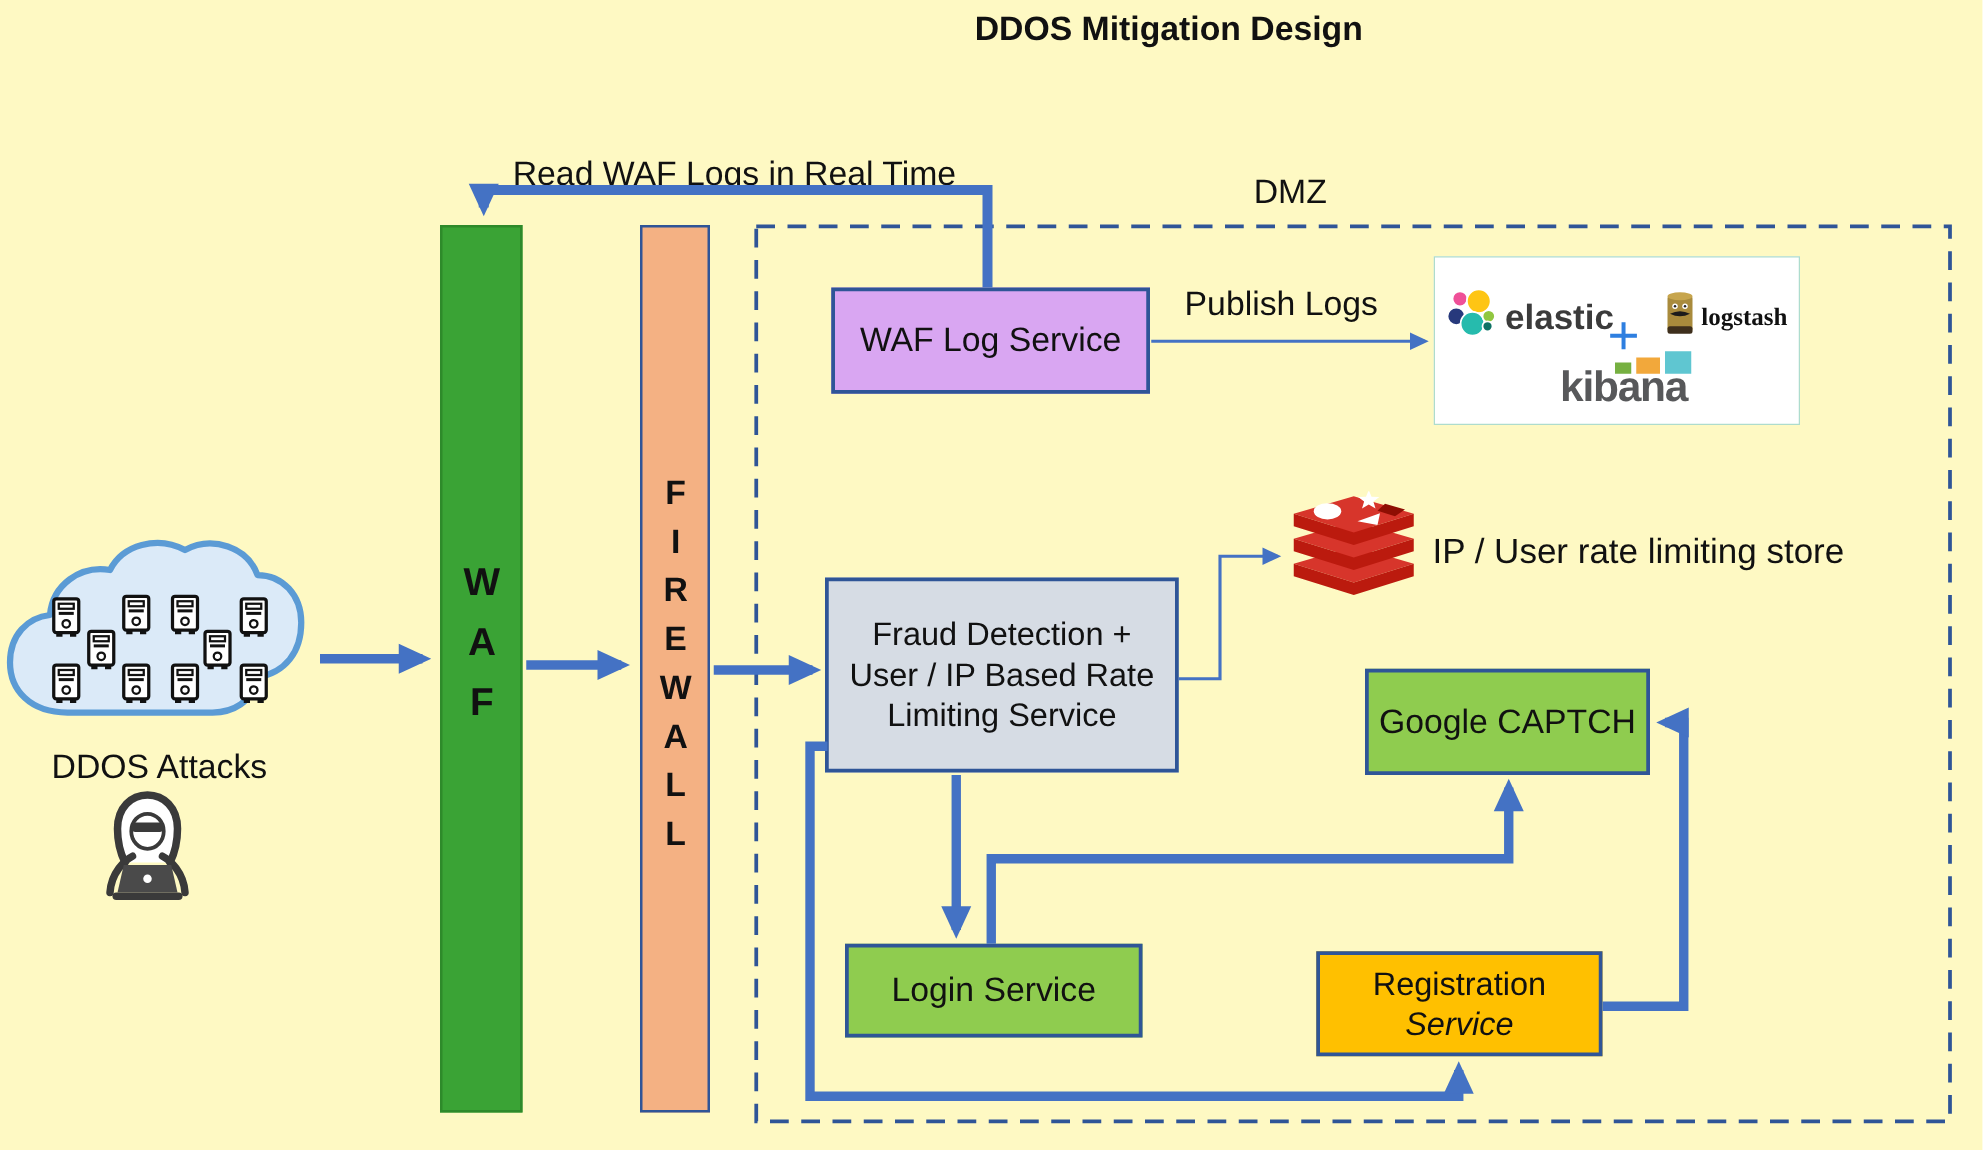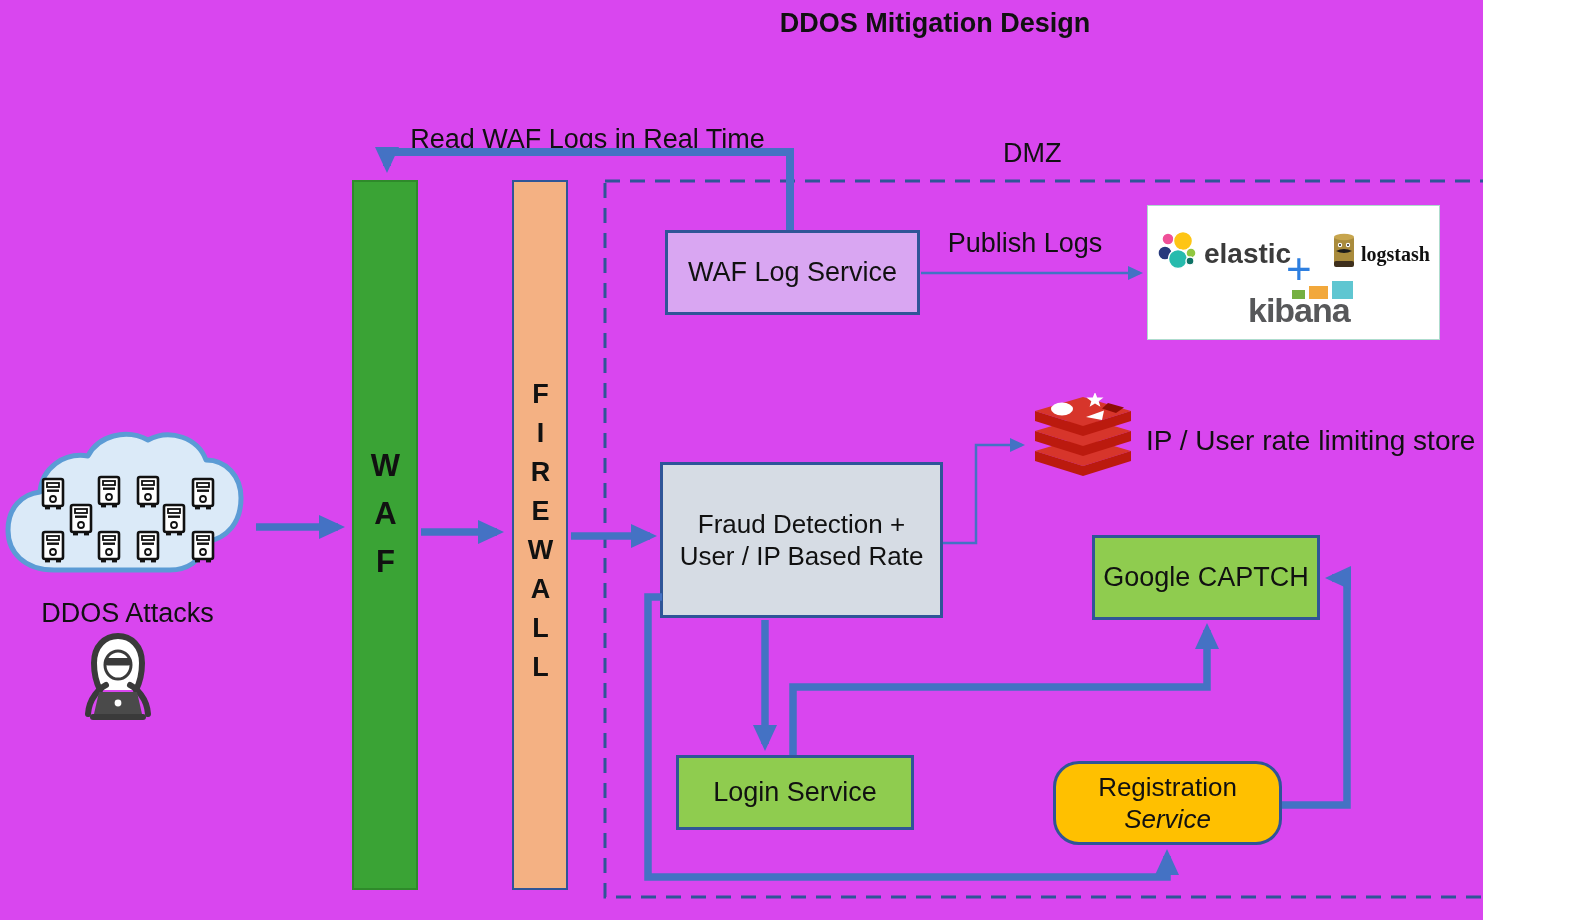--- a/index.html
+++ b/index.html
@@ -1,17 +1,17 @@
 <!DOCTYPE html>
 <html><head>
 <meta charset="utf-8">
 <style>
   html,body{margin:0;padding:0;background:#fff;}
-  #canvas{position:relative;width:1472px;height:920px;background:#d946ef;overflow:hidden;
-          font-family:"Liberation Sans", sans-serif;color:#111;padding-left:11px;}
+  #canvas{position:relative;width:1586px;height:920px;background:#fef9c3;overflow:hidden;
+          font-family:"Liberation Sans", sans-serif;color:#111;}
   .abs{position:absolute;}
   .lbl{font-size:27px;color:#111;font-weight:500;white-space:nowrap;}
   .node{position:absolute;display:flex;align-items:center;justify-content:center;
         text-align:center;border:3px solid #2F5597;box-sizing:border-box;
         font-size:26px;color:#111;line-height:1.25;}
   .vbar{position:absolute;display:flex;align-items:center;justify-content:center;box-sizing:border-box;}
   .vtext{writing-mode:vertical-rl;text-orientation:upright;font-weight:700;color:#111;}
   #title{left:700px;top:8px;width:470px;text-align:center;font-size:27px;font-weight:700;}
   .overlay{position:absolute;left:0;top:0;pointer-events:none;}
   .logo-text{position:absolute;white-space:nowrap;}
@@ -107,20 +107,21 @@
       <span class="abs" style="left:61px;top:7px;width:19px;height:13px;background:#F2A83B;"></span>
       <span class="abs" style="left:84px;top:2px;width:21px;height:18px;background:#5FC6D1;"></span>
       <span class="logo-text" style="left:0px;top:12px;font-size:34px;font-weight:700;color:#57585A;letter-spacing:-1px;">kibana</span>
     </div>
   </div>
 
   <div class="node" style="left:660px;top:462px;width:283px;height:156px;background:#D6DCE4;">
     <div>
       <span style="display:block;">Fraud Detection +</span>
       <span style="display:block;">User / IP Based Rate</span>
+      <span style="display:block;">Limiting Service</span>
     </div>
   </div>
 
   <svg class="abs" style="left:1028px;top:393px;" width="110" height="100" viewBox="0 0 110 100">
     <g>
       <polygon points="55,44 103,58 55,73 7,58" fill="#D7352B"></polygon>
       <polygon points="7,58 7,68 55,83 103,68 103,58 55,73" fill="#BB1A0E"></polygon>
       <polygon points="55,24 103,38 55,53 7,38" fill="#D7352B"></polygon>
       <polygon points="7,38 7,48 55,63 103,48 103,38 55,53" fill="#BB1A0E"></polygon>
       <polygon points="55,4 103,18 55,33 7,18" fill="#D7352B"></polygon>
@@ -133,21 +134,21 @@
   </svg>
 
   <div class="node" style="left:1092px;top:535px;width:228px;height:85px;background:#8FCC4F;font-size:27px;">
     <span>Google CAPTCH</span>
   </div>
 
   <div class="node" style="left:676px;top:755px;width:238px;height:75px;background:#8FCC4F;font-size:27px;">
     <span>Login Service</span>
   </div>
 
-  <div class="node" style="left:1053px;top:761px;width:229px;height:84px;background:#FFC000;border-radius:26px;">
+  <div class="node" style="left:1053px;top:761px;width:229px;height:84px;background:#FFC000;">
     <div>
       <span style="display:block;">Registration</span>
       <span style="display:block;font-style:italic;">Service</span>
     </div>
   </div>
 
   <svg class="overlay" width="1586" height="920" viewBox="0 0 1586 920">
     <defs>
       <marker id="ah-big" markerUnits="userSpaceOnUse" markerWidth="30" markerHeight="26" refX="20" refY="13" orient="auto">
         <path d="M1,1 L27,13 L1,25 Z" fill="#4472C4"></path>

